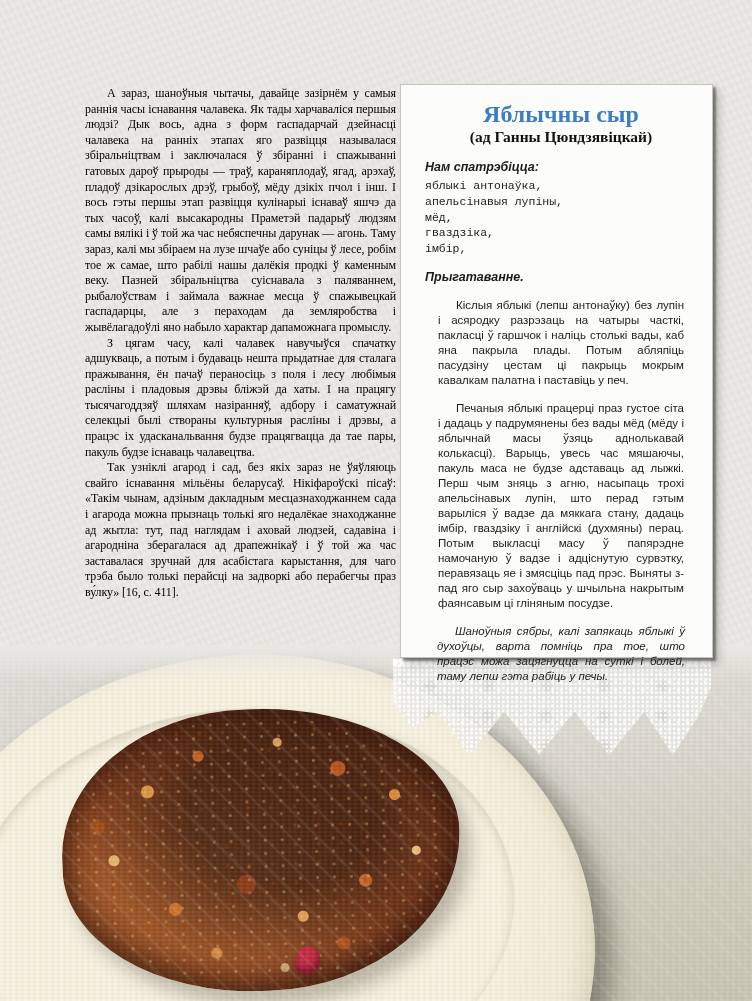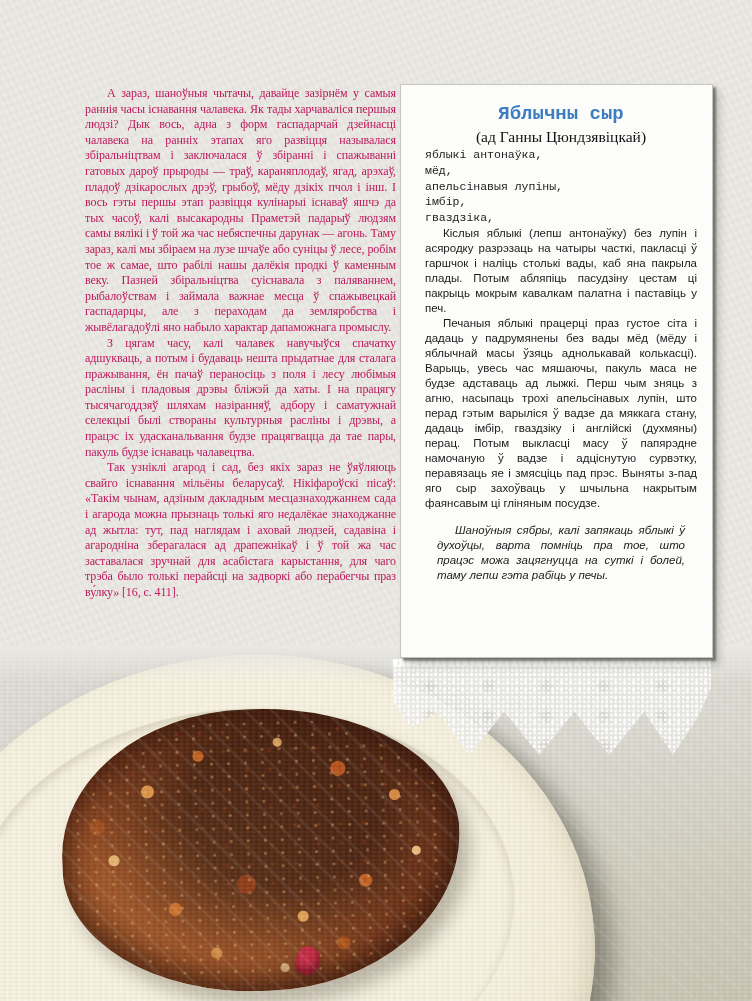--- a/index.html
+++ b/index.html
@@ -102,50 +102,50 @@
   }
   .lace::before{
     content:"";position:absolute;left:0;top:0;width:100%;height:7px;
     background:repeating-linear-gradient(90deg, #ffffff 0 4px, rgba(255,255,255,.25) 4px 7px);
   }
 
   
   .article{
     position:absolute;left:85px;top:86px;width:311px;z-index:2;
     font-size:12px;line-height:15.6px;letter-spacing:-0.1px;
-    text-align:justify;color:#be185d;
+    text-align:justify;color:#000000;
   }
   .article p{margin:0;text-indent:22px;}
   .article .cite-italic{}
 
   
   .card{
     position:absolute;left:400px;top:84px;width:313px;height:574px;z-index:3;
     box-sizing:border-box;padding:13px 15px 8px 24px;
     background:#fcfcfa;border:1px solid #c6c4bc;
     box-shadow:3px 3px 2px rgba(55,55,50,.55), 6px 7px 8px rgba(55,55,50,.25);
     font-family:"Liberation Sans", sans-serif;
     font-size:11.5px;line-height:15px;color:#1b1b1b;
   }
   .card-title{
     margin:4px 0 0;text-align:center;
-    font-family:Liberation Mono, monospace;font-weight:bold;
-    font-size:19px;line-height:24px;color:#3d7dc2;
+    font-family:Liberation Serif, serif;font-weight:bold;
+    font-size:24px;line-height:24px;color:#3d7dc2;
   }
   .card-subtitle{
     margin:1px 0 0;text-align:center;
-    font-family:"Liberation Serif", serif;font-weight:normal;
+    font-family:"Liberation Serif", serif;font-weight:bold;
     font-size:15.5px;line-height:20px;color:#111;
   }
   .sec-label{
     margin:13px 0 3px;font-weight:bold;font-style:italic;font-size:12.5px;
   }
   .ingredients{list-style:none;margin:0;padding:0;font-family:Liberation Mono, monospace;}
   .ingredients li{line-height:15.8px;}
-  .prep{margin:0;text-indent:18px;text-align:justify;}
+  .prep{margin:13px;text-indent:18px;text-align:justify;}
   .prep + .prep{margin-top:0;}
   .note{margin:12px;text-indent:18px;text-align:justify;font-style:italic;}
 </style>
 </head>
 <body>
 
 <div class="page">
 
   <div class="photo-area">
     <div class="plate"></div>
@@ -158,26 +158,28 @@
   <div class="article">
     <p>А зараз, шаноўныя чытачы, давайце зазірнём у самыя раннія часы існавання чалавека. Як тады харчаваліся першыя людзі? Дык вось, адна з форм гаспадарчай дзейнасці чалавека на ранніх этапах яго развіцця называлася збіральніцтвам і заключалася ў збіранні і спажыванні гатовых дароў прыроды — траў, караняплодаў, ягад, арэхаў, пладоў дзікарослых дрэў, грыбоў, мёду дзікіх пчол і інш. І вось гэты першы этап развіцця кулінарыі існаваў яшчэ да тых часоў, калі высакародны Праметэй падарыў людзям самы вялікі і ў той жа час небяспечны дарунак — агонь. Таму зараз, калі мы збіраем на лузе шчаўе або суніцы ў лесе, робім тое ж самае, што рабілі нашы далёкія продкі ў каменным веку. Пазней збіральніцтва суіснавала з паляваннем, рыбалоўствам і займала важнае месца ў спажывецкай гаспадарцы, але з пераходам да земляробства і жывёлагадоўлі яно набыло характар дапаможнага промыслу.</p>
     <p>З цягам часу, калі чалавек навучыўся спачатку адшукваць, а потым і будаваць нешта прыдатнае для сталага пражывання, ён пачаў пераносіць з поля і лесу любімыя расліны і пладовыя дрэвы бліжэй да хаты. І на працягу тысячагоддзяў шляхам назіранняў, адбору і саматужнай селекцыі былі створаны культурныя расліны і дрэвы, а працэс іх удасканальвання будзе працягвацца да тае пары, пакуль будзе існаваць чалавецтва.</p>
     <p><span>Так узніклі агарод і сад, без якіх зараз не ўяўляюць свайго існавання мільёны беларусаў. Нікіфароўскі пісаў: «Такім чынам, адзіным дакладным месцазнаходжаннем сада і агарода можна прызнаць толькі яго недалёкае знаходжанне ад жытла: тут, пад наглядам і аховай людзей, садавіна і агародніна зберагалася ад драпежнікаў і ў той жа час заставалася зручнай для асабістага карыстання, для чаго трэба было толькі перайсці на задворкі або перабегчы праз </span><span class="cite-italic">ву́лку»</span><span> [16, с. 411].</span></p>
   </div>
 
   <div class="card">
     <h2 class="card-title">Яблычны сыр</h2>
     <h3 class="card-subtitle">(ад Ганны Цюндзявіцкай)</h3>
 
+    <p class="sec-label">Нам спатрэбіцца:</p>
     <ul class="ingredients">
       <li>яблыкі антонаўка,</li>
+      <li>апельсінавыя лупіны,</li>
       <li>мёд,</li>
-      <li>апельсінавыя лупіны,</li>
+      <li>гваздзіка,</li>
       <li>імбір,</li>
-      <li>гваздзіка,</li>
     </ul>
 
+    <p class="sec-label">Прыгатаванне.</p>
     <p class="prep">Кіслыя яблыкі (лепш антонаўку) без лупін і асяродку разрэзаць на чатыры часткі, пакласці ў гаршчок і наліць столькі вады, каб яна пакрыла плады. Потым абляпіць пасудзіну цестам ці пакрыць мокрым кавалкам палатна і паставіць у печ.</p>
     <p class="prep">Печаныя яблыкі працерці праз густое сіта і дадаць у падрумянены без вады мёд (мёду і яблычнай масы ўзяць аднолькавай колькасці). Варыць, увесь час мяшаючы, пакуль маса не будзе адставаць ад лыжкі. Перш чым зняць з агню, насыпаць трохі апельсінавых лупін, што перад гэтым варыліся ў вадзе да мяккага стану, дадаць імбір, гваздзіку і англійскі (духмяны) перац. Потым выкласці масу ў папярэдне намочаную ў вадзе і адціснутую сурвэтку, перавязаць яе і змясціць пад прэс. Выняты з-пад яго сыр захоўваць у шчыльна накрытым фаянсавым ці гліняным посудзе.</p>
     <p class="note">Шаноўныя сябры, калі запякаць яблыкі ў духоўцы, варта помніць пра тое, што працэс можа зацягнуцца на суткі і болей, таму лепш гэта рабіць у печы.</p>
   </div>
 
 </div>
 
 </body></html>

